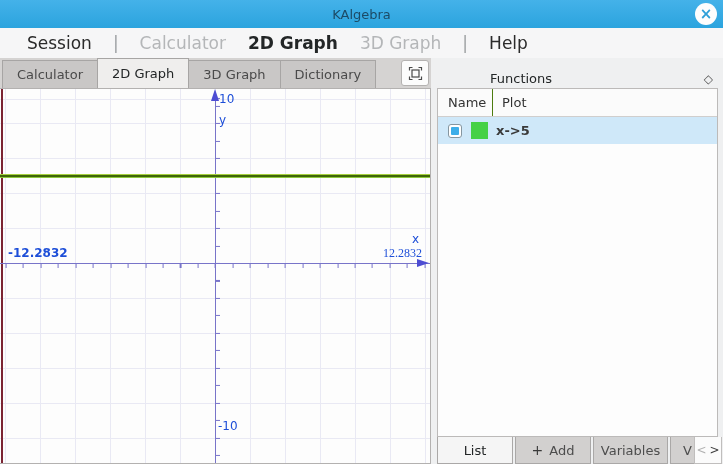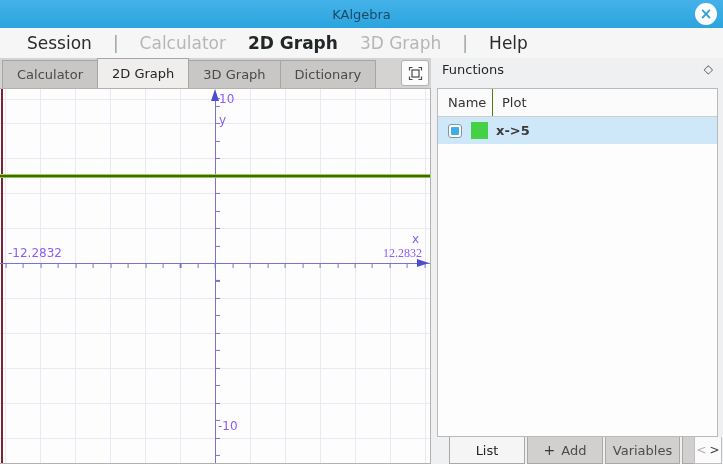--- a/index.html
+++ b/index.html
@@ -56,50 +56,50 @@
             background:repeating-linear-gradient(to bottom,#7874c9 0 1px,transparent 1px 17.45px);
             background-position-y:16.95px; }
   .y-arrow { position:absolute; left:211px; top:0; width:0; height:0;
              border-left:4px solid transparent; border-right:4px solid transparent;
              border-bottom:12px solid #4d4dd3; }
   .x-arrow { position:absolute; right:1px; top:170px; width:0; height:0;
              border-top:4px solid transparent; border-bottom:4px solid transparent;
              border-left:12px solid #4d4dd3; }
   .plot-line { position:absolute; left:0; right:0; top:85px; height:4px;
                background:linear-gradient(to bottom,#a5cf3e 0 1px,#3f6608 1px 3px,#8cc83c 3px 4px); }
-  .glabel { position:absolute; font-size:12px; color:#8b5cf6; white-space:nowrap; }
+  .glabel { position:absolute; font-size:12px; color:#1d4ed8; white-space:nowrap; }
   .lbl-ymax { left:219px; top:3px; }
   .lbl-y    { left:219px; top:24px; }
-  .lbl-xmin { left:8px;  top:157px; }
+  .lbl-xmin { left:8px;  top:157px;font-weight:bold; }
   .lbl-x    { left:412px; top:143px; }
   .lbl-xmax { left:383px; top:157px;font-family:Liberation Serif, serif; }
   .lbl-ymin { left:218px; top:330px; }
 
   
   .right { flex:1; display:flex; flex-direction:column; background:#eff0f1; padding-top:4px; min-width:0; }
-  .dock-title { height:24px; flex:0 0 24px; display:flex; align-items:flex-start; justify-content:space-between;
-                padding:0 10px 0 11px; font-size:13px; color:#232627; }
+  .dock-title { height:24px; flex:0 0 24px; display:flex; align-items:flex-end; justify-content:space-between;
+                padding:0 10px 0 11px; font-size:13px; color:#232627;margin-left:48px; }
   .float-icon { color:#555; font-size:12px; cursor:pointer; }
   .table-wrap { flex:1; margin:2px 5px 0 6px; border:1px solid #bcbab9; background:#fdfdfd;
                 display:flex; flex-direction:column; min-height:0; }
   .thead { display:flex; height:28px; flex:0 0 28px; border-bottom:1px solid #d0cecd; background:#fbfbfb;
            font-size:13px; color:#333; }
   .th-name { width:55px; padding-left:10px; display:flex; align-items:center; border-right:1px solid #4d7c0f; }
   .th-plot { padding-left:9px; display:flex; align-items:center; }
   .trow { display:flex; align-items:center; height:27px; font-size:13px; color:#3a3a3a;
           padding-left:10px; cursor:pointer;font-weight:bold; }
   .trow.selected { background:#cfe8f9; }
   .checkbox { width:14px; height:14px; border:1px solid #8596a0; border-radius:3px; background:#fff;
               display:flex; align-items:center; justify-content:center; }
   .checkbox-inner { width:8px; height:8px; border-radius:1px; }
   .swatch { width:17px; height:17px; margin-left:9px; }
   .plot-text { margin-left:8px; }
 
   
-  .dock-tabbar { height:27px; flex:0 0 27px; display:flex; align-items:stretch; padding-left:18px;
+  .dock-tabbar { height:27px; flex:0 0 27px; display:flex; align-items:stretch; padding-left:6px;
                  position:relative; overflow:hidden; }
   .dtab { display:flex; align-items:center; justify-content:center; gap:6px; font-size:13px; color:#4d4d4d;
           background:#d2d0cf; border:1px solid #aaa8a7; border-top:none; margin-right:2px; cursor:pointer; }
   .dtab.active { background:#f5f5f5; color:#232627; }
   .dtab-list { width:76px; }
   .dtab-add { width:76px; }
   .dtab-vars { width:75px; }
   .dtab-partial { width:28px; overflow:hidden; justify-content:flex-start; padding-left:12px; }
   .plus-glyph { font-size:14px; color:#3a3a3a; }
   .scrollers { position:absolute; right:1px; top:0; height:27px; display:flex; background:#fbfbfb;

